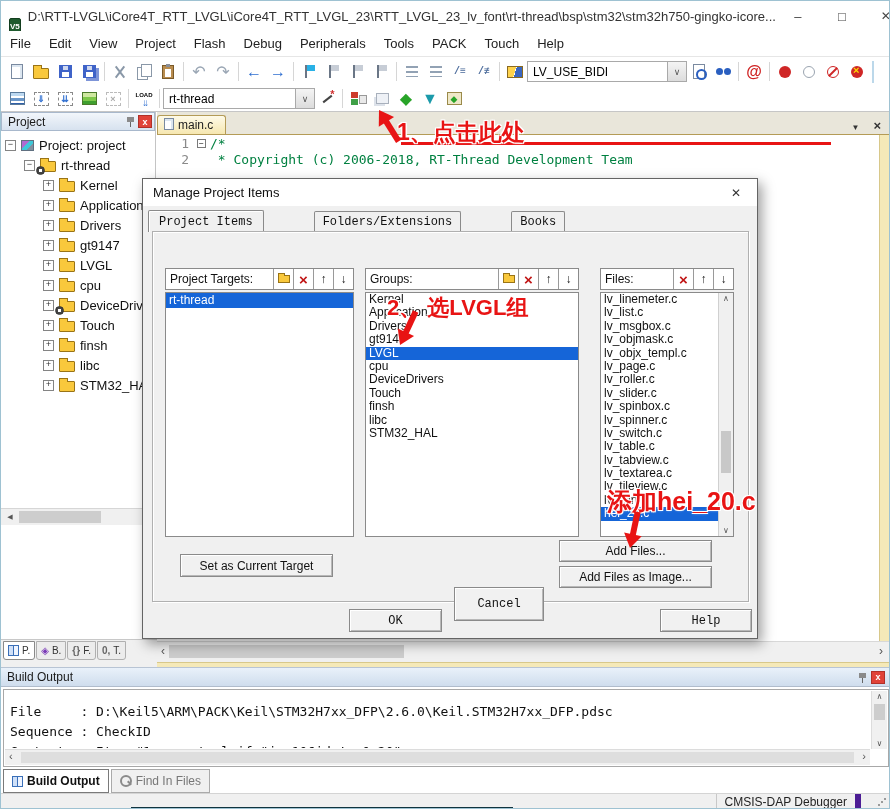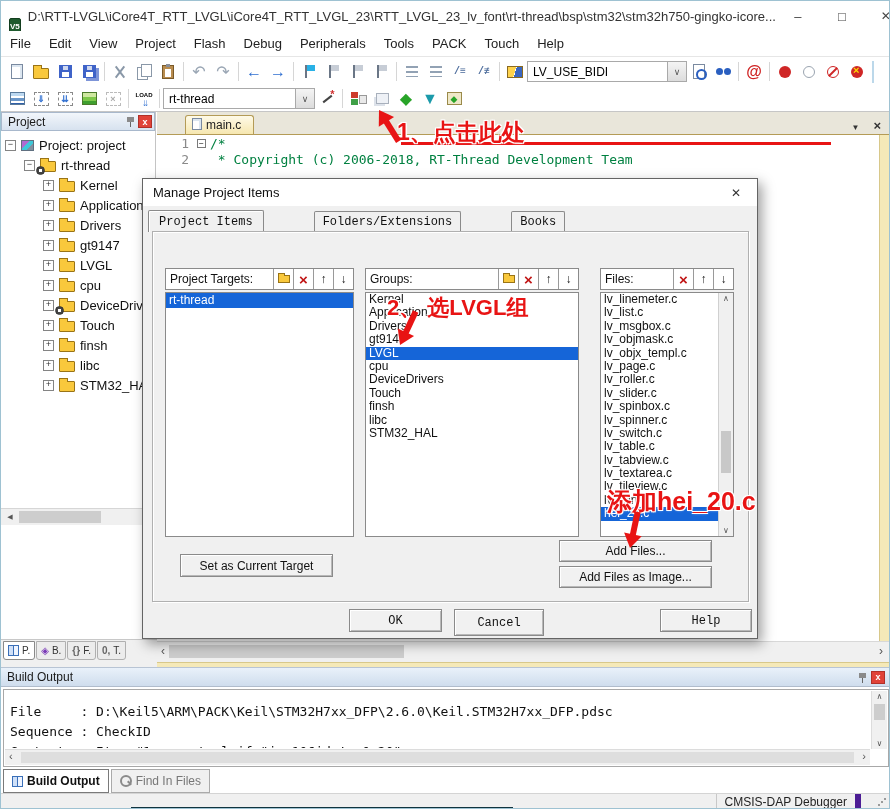--- a/index.html
+++ b/index.html
@@ -130,21 +130,21 @@
   .i-grid{width:11px;height:11px;border:1px solid #3a6fb8;background:
           linear-gradient(to right,#cfe0f8 4px,#3a6fb8 4px 5px,#eef4ff 5px),
           linear-gradient(to bottom,#cfe0f8 3px,#3a6fb8 3px 4px,#eef4ff 4px);}
   .gdiab::before{content:"◈";} .purple{color:#7a3ab8;}
   .gbrace::before{content:"{}";} .gzt::before{content:"0,";}
   .dim{color:#666;font-weight:bold;font-size:10px;}
 
   
   #editor{position:absolute;left:156px;top:111px;right:0;height:555px;background:#fff;}
   #tabstrip{height:23px;background:#e9e6da;border-bottom:1px solid #b49b56;display:flex;align-items:flex-end;position:relative;}
-  .etab{display:flex;gap:4px;margin-left:28px;padding:2px 12px 2px 6px;font-size:12px;color:#222;
+  .etab{display:flex;gap:4px;padding:2px 12px 2px 6px;font-size:12px;color:#222;
         background:linear-gradient(#fefaе8,#f6e7b0);background:linear-gradient(#fefae8,#f6e7b0);
         border:1px solid #b49b56;border-bottom:none;border-radius:3px 3px 0 0;}
   .etab .i-page{width:10px;height:12px;}
   #estrip-btns{position:absolute;right:8px;top:4px;display:flex;gap:14px;color:#333;align-items:center;}
   .gtd::before{content:"▼";font-size:8px;} 
   #code{position:absolute;left:0;top:23px;right:10px;bottom:0;font-family:"DejaVu Sans Mono",monospace;font-size:13px;}
   .cline{display:flex;align-items:center;height:16px;}
   .lno{width:40px;text-align:right;color:#8a8a8a;flex:none;padding-right:8px;}
   .foldbox{width:9px;height:9px;border:1px solid #7a7a7a;color:#333;font-size:8px;line-height:7px;text-align:center;flex:none;margin-right:4px;}
   .nofold{width:13px;flex:none;}
@@ -627,21 +627,21 @@
         <div class="li">lv_textarea.c</div>
         <div class="li">lv_tileview.c</div>
         <div class="li">lv_win.c</div>
         <div class="li sel">hei_20.c</div>
       </div>
 
     <div class="btn" style="left:37px;top:375px;width:153px;height:23px;">Set as Current Target</div>
     <div class="btn" style="left:416px;top:361px;width:153px;height:22px;">Add Files...</div>
     <div class="btn" style="left:416px;top:387px;width:153px;height:22px;">Add Files as Image...</div>
     <div class="btn mono" style="left:206px;top:430px;width:93px;height:23px;">OK</div>
-    <div class="btn mono" style="left:311px;top:430px;width:90px;height:27px;">Cancel</div>
+    <div class="btn mono" style="left:311px;top:408px;width:90px;height:34px;">Cancel</div>
     <div class="btn mono" style="left:517px;top:430px;width:92px;height:23px;">Help</div>
   </div>
 
   <div id="build-header">
     <span>Build Output</span>
     <span class="sp">
       <span class="i-pin"></span>
       <span class="i-xbtn">x</span>
     </span>
   </div>

